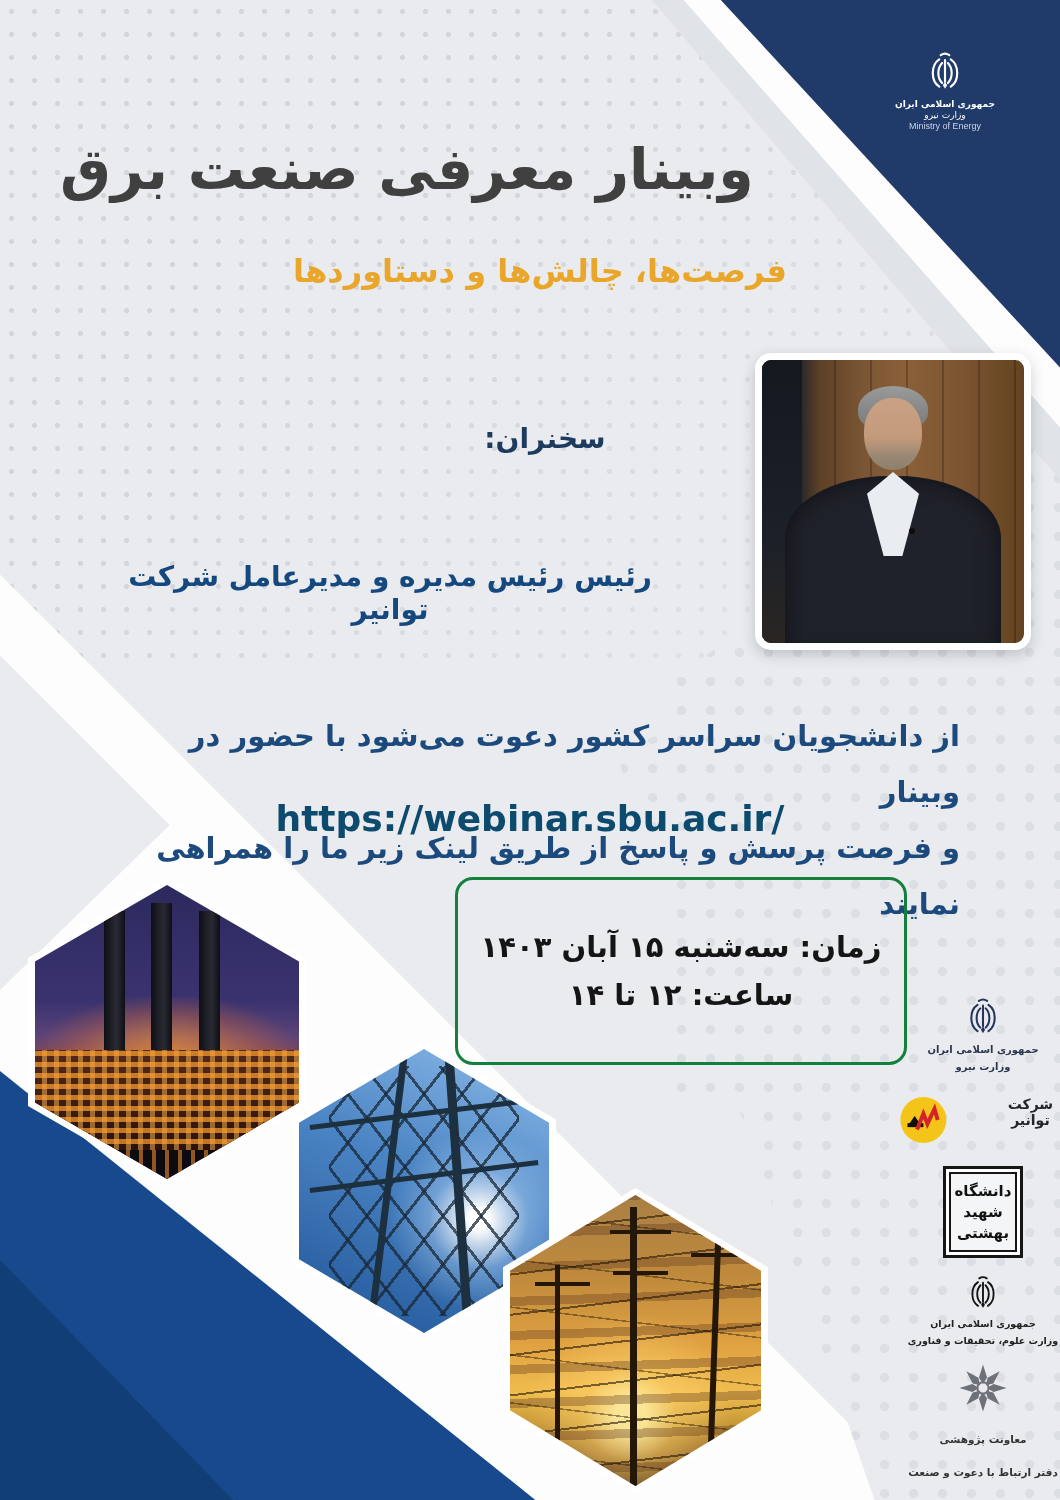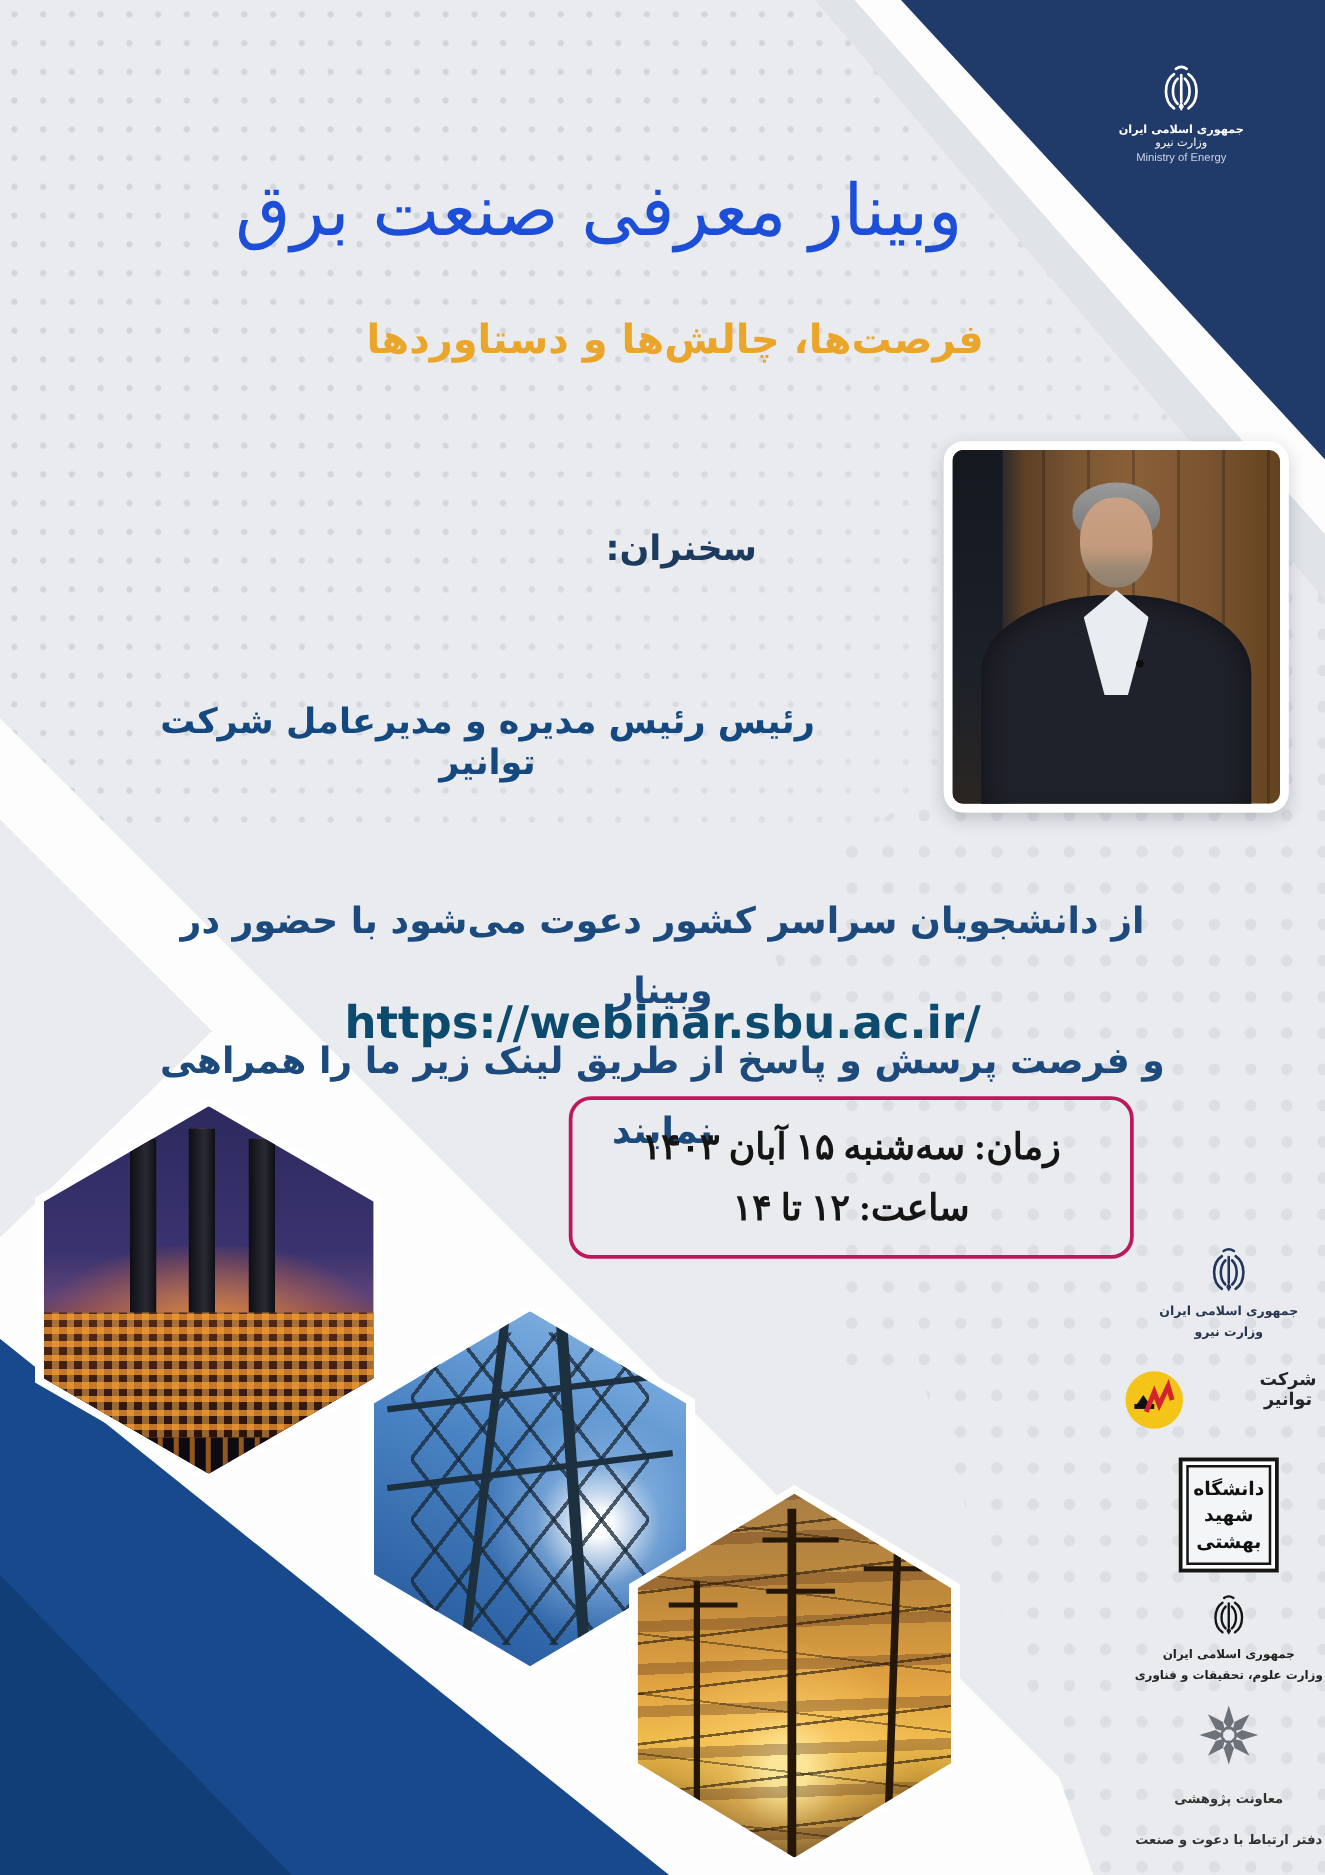--- a/index.html
+++ b/index.html
@@ -17,37 +17,37 @@
   .stripe-white-tr{background:#fdfdfe;clip-path:polygon(64.5% 0,68% 0,100% 24.5%,100% 28.5%);}
   .navy-wedge{background:#203a69;clip-path:polygon(68% 0,100% 0,100% 24.5%);}
   .white-sweep{background:#fdfdfe;filter:drop-shadow(0 -2px 5px rgba(0,0,0,.10));
       clip-path:polygon(0 38.3%,87.3% 100%,0 100%,0 66%,16% 55%,0 43.7%);}
   .blue-tri{background:#17498c;clip-path:polygon(0 71.4%,50.5% 100%,0 100%);}
   .blue-tri-dark{background:#123e77;clip-path:polygon(0 84%,22% 100%,0 100%);}
   .dots-bigB{background-color:#e9ebee;background-image:radial-gradient(circle,#dbdee2 4.2px,transparent 5px);
       background-size:29px 29px;clip-path:polygon(58% 50%,100% 40%,100% 100%,82.5% 100%);}
   
   .fa{direction:rtl;}
-  .title{position:absolute;left:60px;top:136px;width:710px;text-align:right;
-      font-size:57px;font-weight:normal;color:#1d4ed8;letter-spacing:-1px;}
+  .title{position:absolute;left:60px;top:136px;width:710px;text-align:left;
+      font-size:57px;font-weight:bold;color:#404040;letter-spacing:-1px;}
   .subtitle{position:absolute;left:270px;top:252px;width:540px;text-align:center;
       font-size:32px;font-weight:bold;color:#e9a62b;}
   .speaker-label{position:absolute;left:455px;top:422px;width:180px;text-align:center;
       font-size:28px;font-weight:bold;color:#1d3a5f;}
   .speaker-name{position:absolute;left:110px;top:486px;width:560px;text-align:center;
       font-size:41px;font-weight:bold;color:#15487f;}
   .speaker-role{position:absolute;left:85px;top:560px;width:610px;text-align:center;
       font-size:28px;font-weight:bold;color:#15487f;}
-  .invite{position:absolute;left:100px;top:708px;width:860px;text-align:center;
+  .invite{position:absolute;left:100px;top:708px;width:860px;text-align:right;
       font-size:29px;font-weight:bold;color:#1d4a7d;line-height:56px;}
   .url{position:absolute;left:180px;top:798px;width:700px;text-align:center;direction:ltr;
       font-size:36px;font-weight:bold;color:#0c4a6e;text-decoration:none;display:block;}
-  .datebox{position:absolute;left:455px;top:877px;width:452px;height:130px;
-      border:3px solid #be185d;border-radius:18px;box-sizing:border-box;
-      display:flex;flex-direction:column;justify-content:center;gap:14px;font-family:Liberation Serif, serif;}
+  .datebox{position:absolute;left:455px;top:877px;width:452px;height:188px;
+      border:3px solid #15803d;border-radius:18px;box-sizing:border-box;
+      display:flex;flex-direction:column;justify-content:center;gap:14px;}
   .datebox div{text-align:center;font-size:29px;font-weight:bold;color:#151515;}
   
   .moe-tr{position:absolute;left:855px;top:50px;width:180px;color:#ffffff;
       display:flex;flex-direction:column;align-items:center;}
   .moe-tr .l1{font-size:9px;font-weight:bold;margin-top:3px;}
   .moe-tr .l2{font-size:9px;margin-top:1px;}
   .moe-tr .l3{font-size:9px;color:#c9d3e6;margin-top:1px;font-family:"Liberation Sans",sans-serif;}
   .emblem{display:block;}
   
   .photo{position:absolute;left:755px;top:353px;width:276px;height:297px;border-radius:16px;

